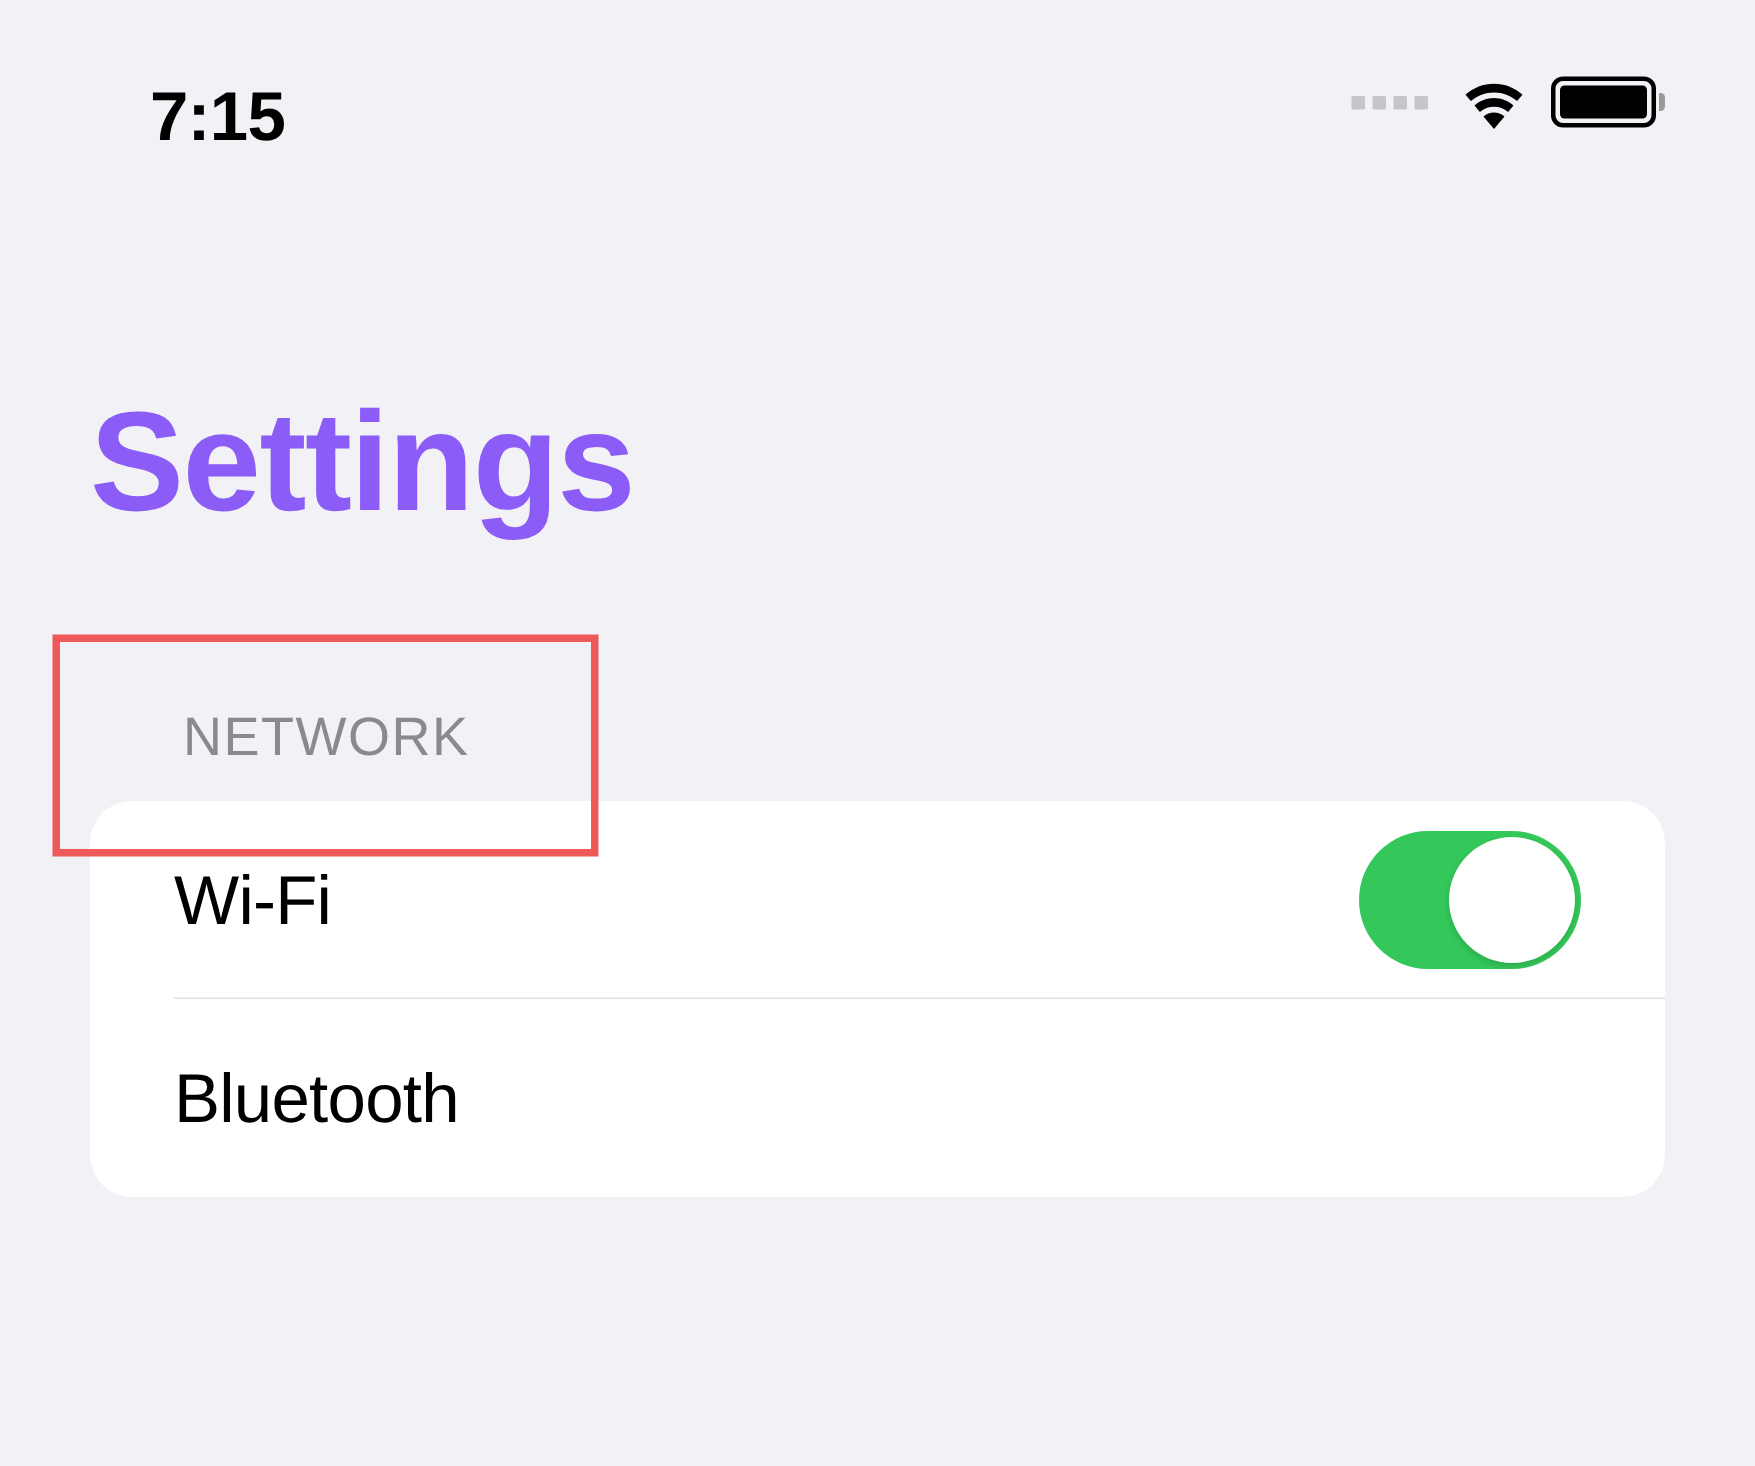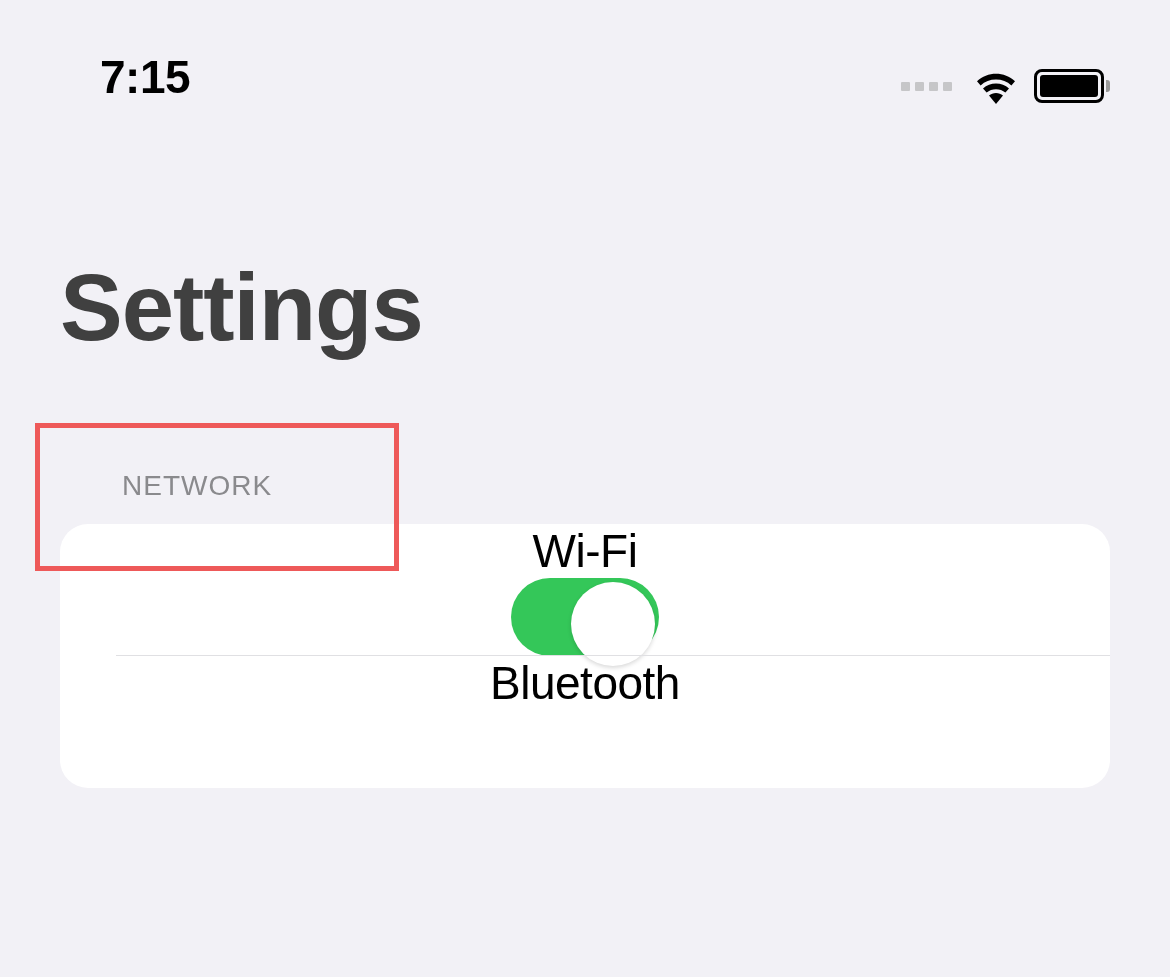--- a/index.html
+++ b/index.html
@@ -11,21 +11,21 @@
     }
     body {
       width: 1170px;
       height: 977px;
       background: #f2f1f6;
       overflow: hidden;
     }
     .status-bar {
       display: flex;
       justify-content: space-between;
-      align-items: flex-end;
+      align-items: flex-start;
       padding: 50px 60px 0 100px;
     }
     .time {
       font-size: 46px;
       font-weight: 600;
       letter-spacing: -0.5px;
       color: #000;
     }
     .status-icons {
       display: flex;
@@ -67,55 +67,54 @@
     .battery-tip {
       width: 4px;
       height: 12px;
       background: #999;
       border-radius: 0 3px 3px 0;
       margin-left: 2px;
     }
     .page-title {
       font-size: 94px;
       font-weight: 700;
-      color: #404040;
+      color: #8b5cf6;
       letter-spacing: -1px;
       padding: 150px 0 0 60px;
     }
     .highlight-box {
       position: absolute;
       top: 423px;
       left: 35px;
       width: 364px;
       height: 148px;
       border: 5px solid #ee5959;
       pointer-events: none;
       z-index: 10;
     }
     .section-header {
-      font-size: 28px;
+      font-size: 36px;
       font-weight: 400;
       color: #8a8a8d;
       letter-spacing: 1px;
       text-transform: uppercase;
       padding: 108px 0 22px 122px;
     }
     .settings-group {
       margin: 0 60px;
       background: #fff;
       border-radius: 28px;
     }
     .settings-row {
       display: flex;
       align-items: center;
       justify-content: space-between;
       padding: 0 56px;
       height: 132px;
       position: relative;
-      flex-direction: column;
     }
     .settings-row:not(:last-child)::after {
       content: '';
       position: absolute;
       bottom: 0;
       left: 56px;
       right: 0;
       height: 1px;
       background: #e0e0e3;
     }

